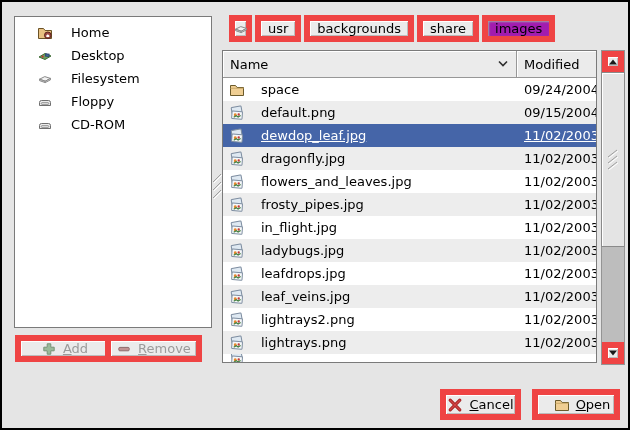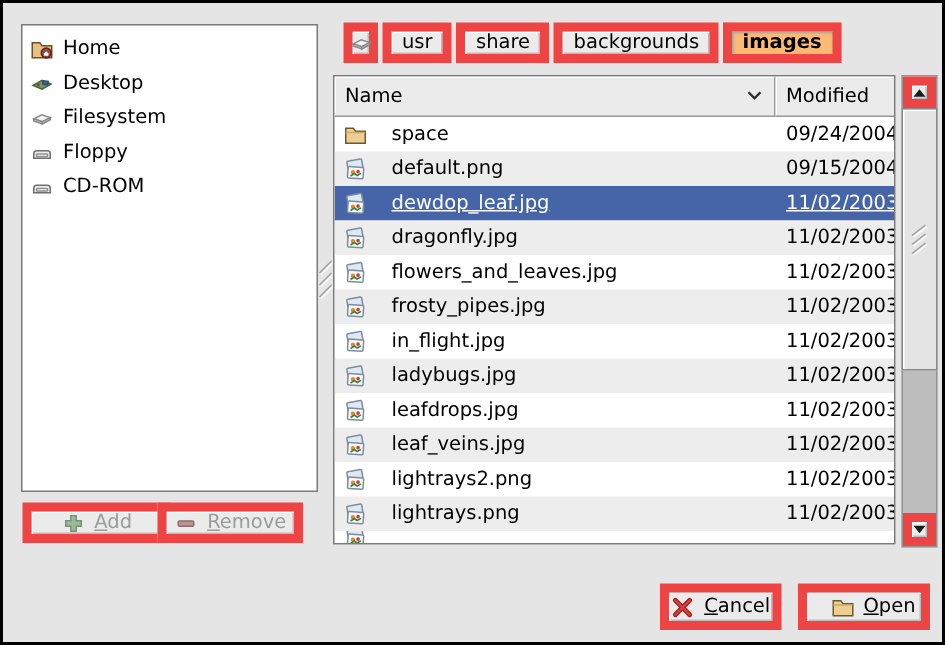--- a/index.html
+++ b/index.html
@@ -1,31 +1,31 @@
 <!DOCTYPE html>
 <html style="--sel: #4565a8;"><head>
 <meta charset="utf-8">
 <style>
   html,body{margin:0;padding:0;background:#fff;}
   .window{position:relative;width:630px;height:430px;background:#e5e5e5;border:2px solid #000;
     box-sizing:border-box;overflow:hidden;font-family:"DejaVu Sans","Liberation Sans",sans-serif;
     font-size:13px;color:#000;}
   .panel-white{background:#fff;border:1px solid #7a7a7a;}
   .sidebar{position:absolute;left:12px;top:14px;width:198px;height:312px;box-sizing:border-box;padding-top:4px;}
-  .side-item{display:flex;align-items:center;gap:6px;height:23px;padding-left:5px;cursor:default;}
+  .side-item{display:flex;align-items:center;gap:18px;height:23px;padding-left:22px;cursor:default;}
   .icon{width:16px;height:16px;display:inline-block;flex:0 0 16px;}
   .icon svg{display:block;width:16px;height:16px;}
   .icon-sm{width:12px;height:8px;display:inline-block;}
   .icon-sm svg{display:block;width:12px;height:8px;}
 
   button{font:inherit;color:inherit;padding:0;margin:0;cursor:default;}
   .gtk-btn{background:#ebebeb;border:6px solid #ef4444;
     box-shadow:inset 1px 1px 0 #ffffff, inset -1px -1px 0 #bcbcbc;
     display:flex;align-items:center;justify-content:center;gap:6px;box-sizing:border-box;}
-  .gtk-btn.active{background:#fdba74;box-shadow:inset 1px 1px 2px #a2a2a2;font-weight:bold;}
+  .gtk-btn.active{background:#a21caf;box-shadow:inset 1px 1px 2px #a2a2a2;font-weight:normal;}
   .gtk-btn.disabled{color:#9b9b9b;}
   u{text-decoration:underline;}
 
   .add-btn{position:absolute;left:13px;top:333px;width:99px;height:27px;}
   .remove-btn{position:absolute;left:103px;top:333px;width:97px;height:27px;}
   .cancel-btn{position:absolute;left:438px;top:387px;width:81px;height:31px;}
   .open-btn{position:absolute;left:530px;top:387px;width:88px;height:31px;padding-left:12px;}
 
   .pathbar{position:absolute;left:227px;top:13px;height:27px;display:flex;gap:3px;}
   .path-btn{height:27px;padding:0 7px;}
@@ -150,24 +150,24 @@
             <path d="M2.5 8.2L7.8 5.6l5.7 1.8-5.3 2.8z" fill="#f2f2f2" stroke="#8a8a8a"></path>
             <path d="M2.5 8.2l5.7 2v1.4l-5.7-2z" fill="#cfcfcf" stroke="#8a8a8a"></path>
             <path d="M13.5 7.4l-5.3 2.8v1.4l5.3-2.8z" fill="#dcdcdc" stroke="#8a8a8a"></path>
           </svg>
         </span>
       </button>
       <button class="gtk-btn path-btn">
         <span>usr</span>
       </button>
       <button class="gtk-btn path-btn">
+        <span>backgrounds</span>
+      </button>
+      <button class="gtk-btn path-btn">
         <span>share</span>
-      </button>
-      <button class="gtk-btn path-btn">
-        <span>backgrounds</span>
       </button>
       <button class="gtk-btn path-btn active">
         <span>images</span>
       </button>
     </div>
 
   <div class="listframe">
     <div class="lheader">
       <div class="hcell hname">
         <span>Name</span>

